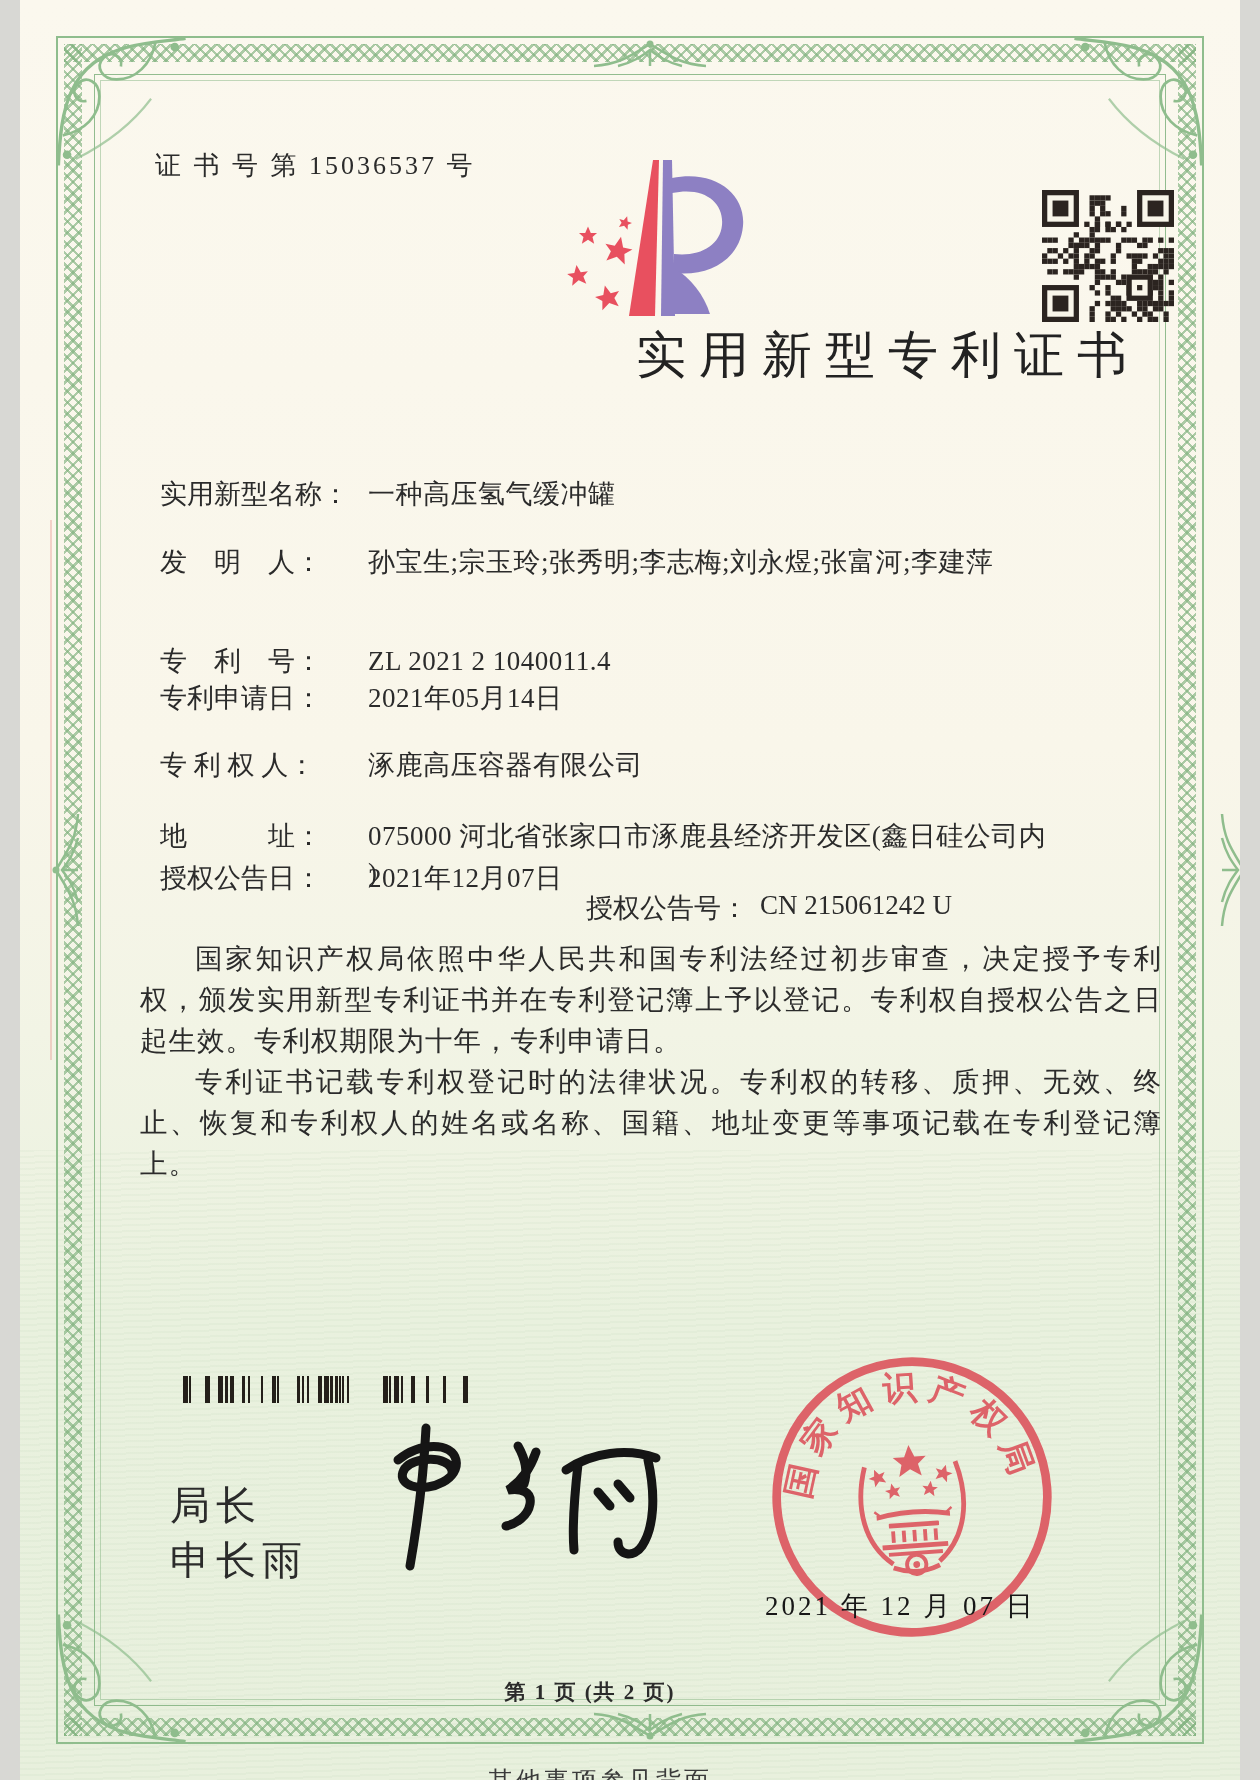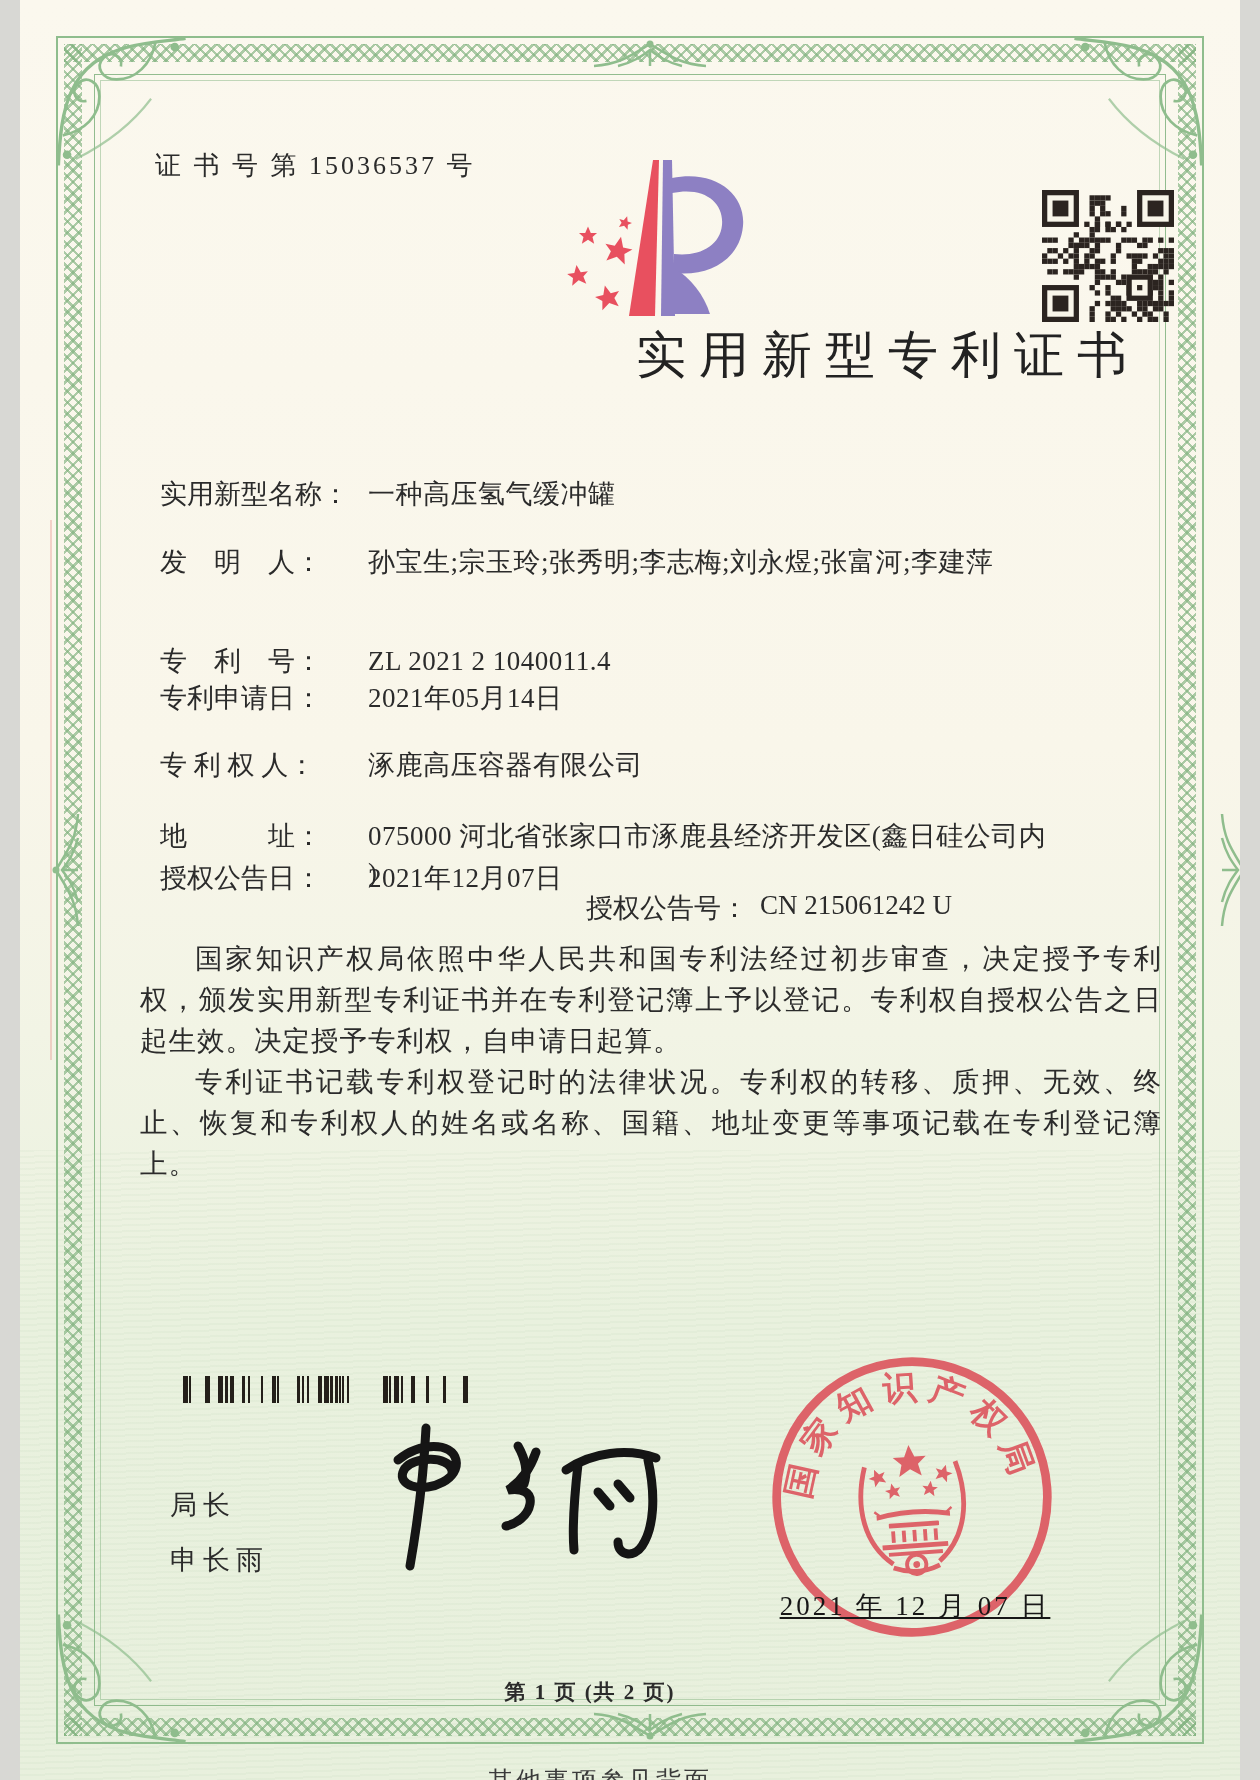--- a/index.html
+++ b/index.html
@@ -53,25 +53,25 @@
   .grant2{position:absolute;left:566px;top:890px;font-size:27px;display:flex;}
   .grant2 .val{margin-left:12px;}
 
   
   .paras{position:absolute;left:120px;top:938px;width:1022px;font-size:27.5px;
     line-height:41px;text-align:justify;letter-spacing:1px;}
   .paras p{margin:0;text-indent:2em;}
 
   
   .barcode{position:absolute;left:148px;top:1376px;width:306px;height:27px;}
-  .signatory{position:absolute;left:150px;top:1478px;font-size:27px;line-height:55px;letter-spacing:6px;}
+  .signatory{position:absolute;left:150px;top:1478px;font-size:40px;line-height:55px;letter-spacing:6px;}
   .signature{position:absolute;left:340px;top:1408px;width:320px;height:170px;}
   .seal{position:absolute;left:747px;top:1352px;width:290px;height:290px;opacity:.92;transform:rotate(-4deg);}
-  .seal-date{position:absolute;left:745px;top:1588px;width:300px;text-align:center;
-    font-size:27px;letter-spacing:3px;color:#171717;text-decoration:underline;}
+  .seal-date{position:absolute;left:745px;top:1588px;width:300px;text-align:left;
+    font-size:27px;letter-spacing:3px;color:#171717;}
   .page-info{position:absolute;left:420px;top:1678px;width:300px;text-align:center;
     font-size:21px;letter-spacing:2px;font-weight:bold;}
   .back-note{position:absolute;left:420px;top:1764px;width:320px;text-align:center;
     font-size:25px;letter-spacing:3px;color:#3a3a3a;}
 </style>
 </head>
 <body>
 
 <div class="page">
 
@@ -417,21 +417,21 @@
   <div class="field f6">
     <span class="lab">授权公告日：</span>
     <span class="val">2021年12月07日</span>
   </div>
   <div class="grant2">
     <span class="lab2">授权公告号：</span>
     <span class="val">CN 215061242 U</span>
   </div>
 
   <div class="paras">
-    <p>国家知识产权局依照中华人民共和国专利法经过初步审查，决定授予专利权，颁发实用新型专利证书并在专利登记簿上予以登记。专利权自授权公告之日起生效。决定授予专利权，自申请日起算。</p>
+    <p>国家知识产权局依照中华人民共和国专利法经过初步审查，决定授予专利权，颁发实用新型专利证书并在专利登记簿上予以登记。专利权自授权公告之日起生效。专利权期限为十年，专利申请日。</p>
     <p>专利证书记载专利权登记时的法律状况。专利权的转移、质押、无效、终止、恢复和专利权人的姓名或名称、国籍、地址变更等事项记载在专利登记簿上。</p>
   </div>
 
   <div class="barcode">
     <svg viewBox="0 0 306 27" width="306" height="27" preserveAspectRatio="none">
         <rect x="15" y="0" width="5" height="27" fill="#241f1a"></rect>
         <rect x="21" y="0" width="2" height="27" fill="#241f1a"></rect>
         <rect x="37" y="0" width="5" height="27" fill="#241f1a"></rect>
         <rect x="50" y="0" width="5" height="27" fill="#241f1a"></rect>
         <rect x="57" y="0" width="3" height="27" fill="#241f1a"></rect>

